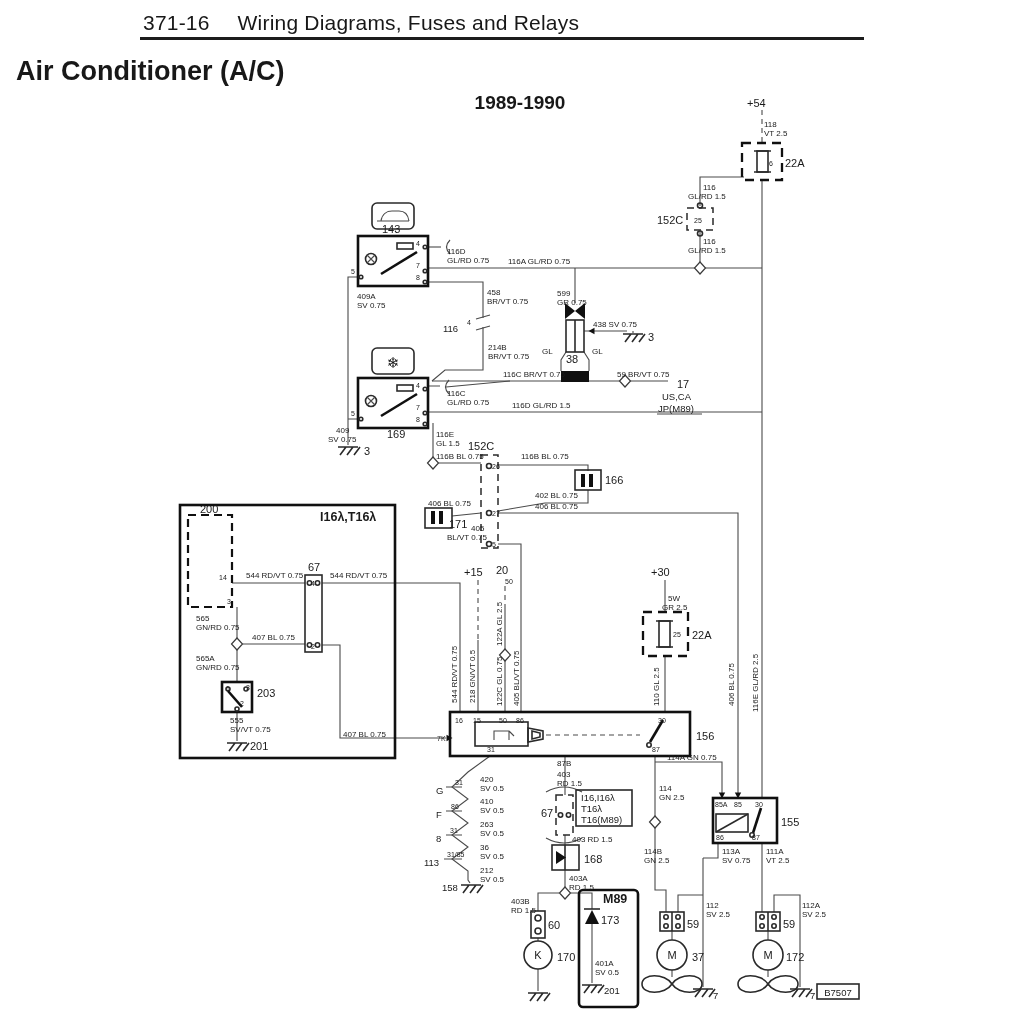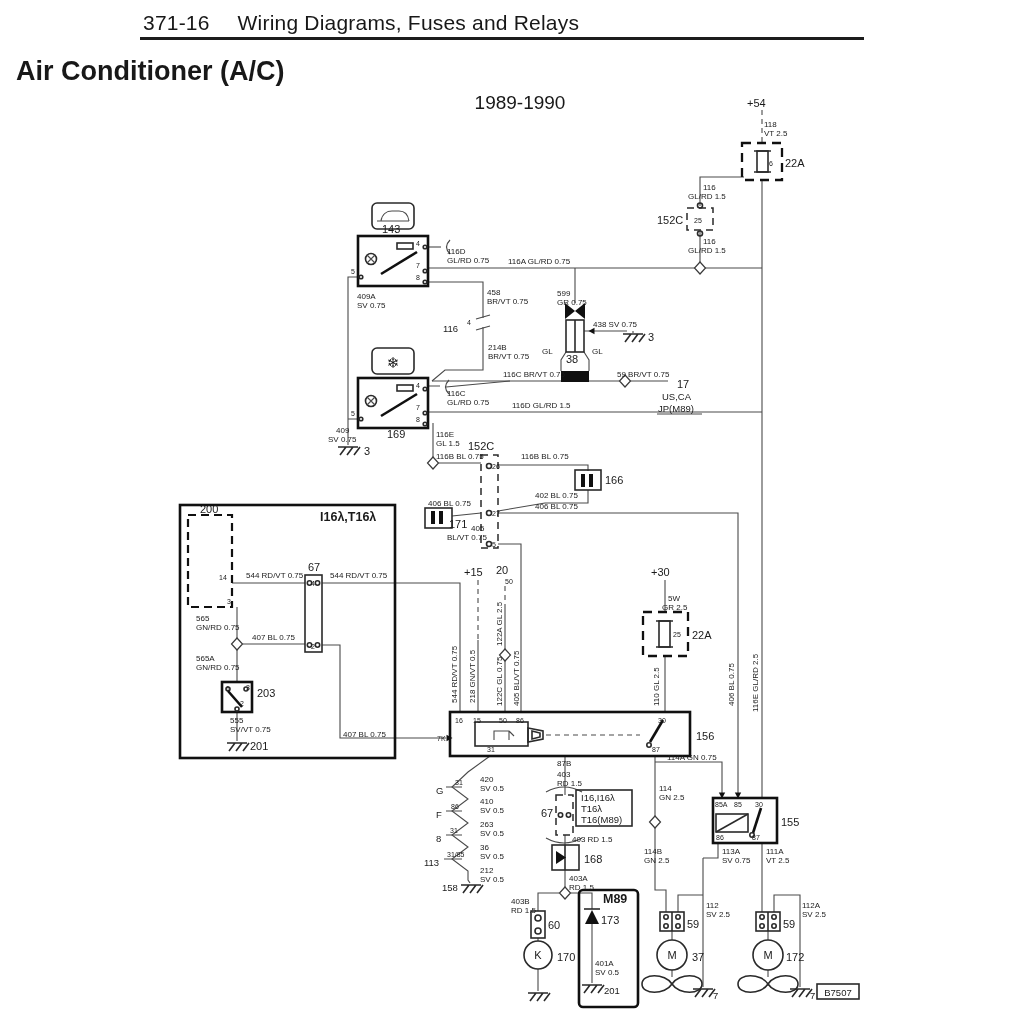--- a/index.html
+++ b/index.html
@@ -2,21 +2,21 @@
 <html><head>
 <meta charset="utf-8">
 <style>
   html,body{margin:0;padding:0;background:#fff;width:1024px;height:1024px;
     font-family:"Liberation Sans",sans-serif;color:#181818;}
   #stage{position:relative;width:864px;height:1024px;background:#fff;overflow:hidden;}
   .hdr{position:absolute;top:11px;left:143px;font-size:21px;letter-spacing:.2px;white-space:nowrap;}
   .hdr .gap{display:inline-block;width:28px;}
   .rule{position:absolute;top:37px;left:140px;width:753px;height:2.5px;background:#1c1c1c;}
   .title{position:absolute;top:56px;left:16px;width:1008px;text-align:left;font-size:27px;font-weight:bold;}
-  .subtitle{position:absolute;top:92px;left:16px;width:1008px;text-align:center;font-size:19px;font-weight:normal;}
+  .subtitle{position:absolute;top:92px;left:16px;width:1008px;text-align:center;font-size:19px;font-weight:bold;}
   svg{position:absolute;top:0;left:0;}
   
   .w{stroke:#4a4a4a;stroke-width:1.1;fill:none;}
   .wm{stroke:#2a2a2a;stroke-width:1.6;fill:none;}
   .wb{stroke:#101010;stroke-width:2.6;fill:none;}
   .dsh{stroke-dasharray:5 4;}
   .df{stroke:#101010;stroke-width:2.3;fill:none;stroke-dasharray:9 6;}
   .df2{stroke:#101010;stroke-width:2.2;fill:none;stroke-dasharray:8 5;}
   .cd{stroke:#2a2a2a;stroke-width:1.5;fill:none;stroke-dasharray:7 5;}
   .f{fill:#101010;stroke:none;}

